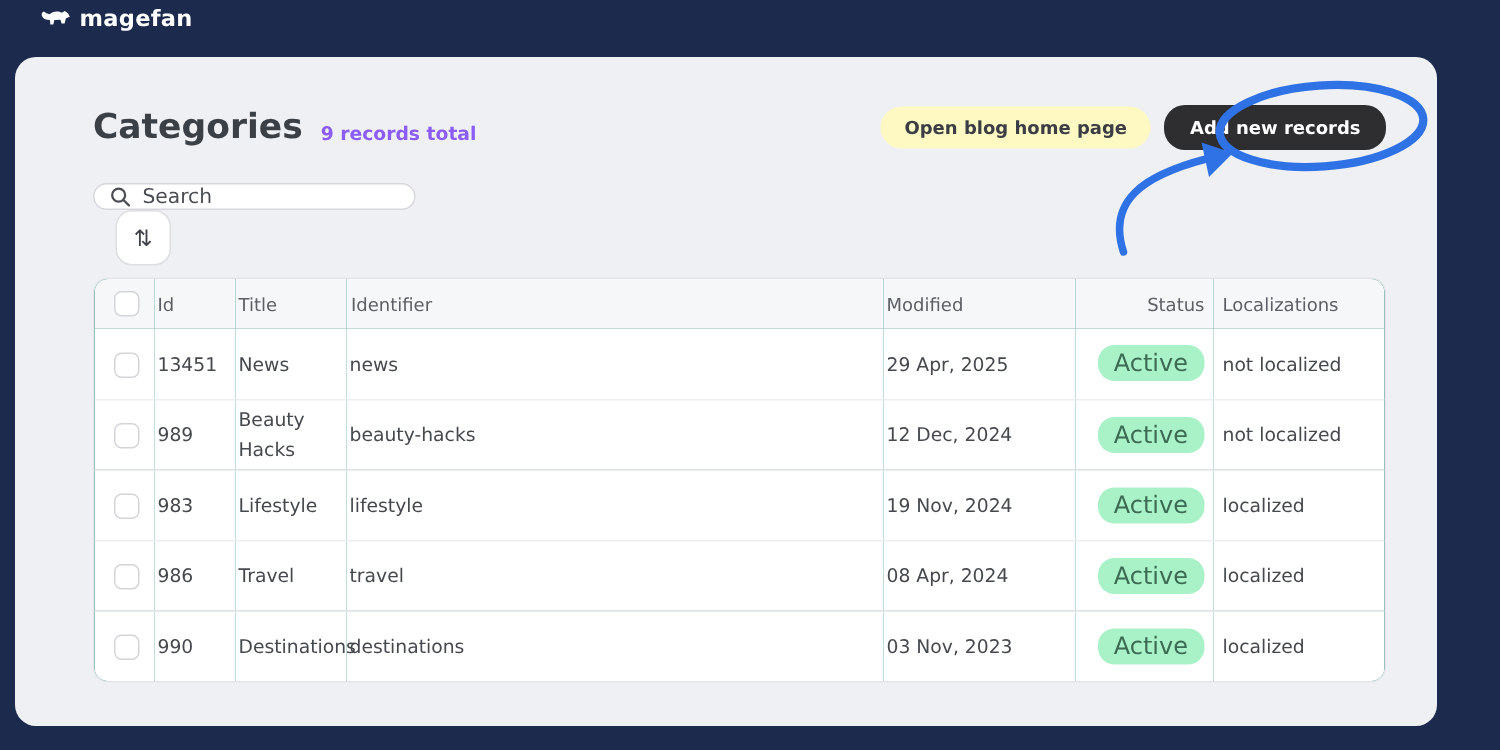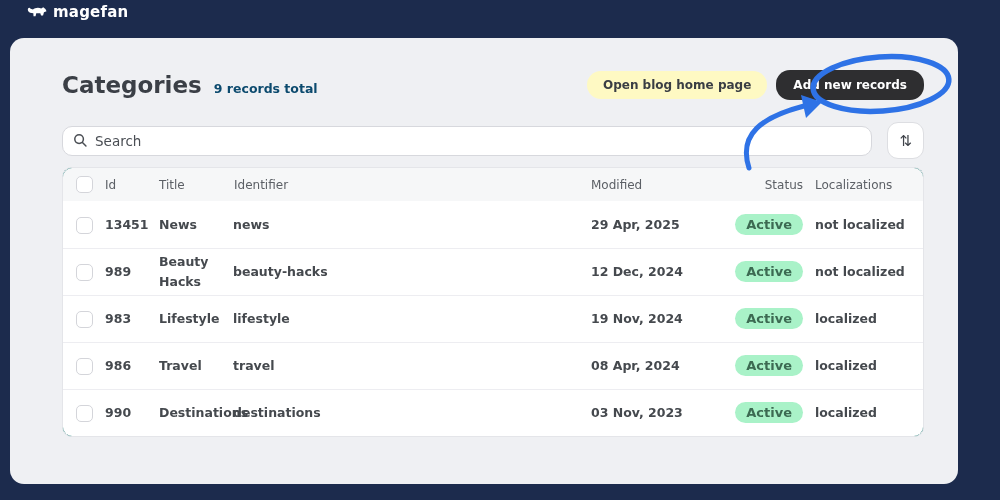--- a/index.html
+++ b/index.html
@@ -23,31 +23,31 @@
   .canvas {
     position: absolute; left: 10px; top: 38px; width: 948px; height: 446px;
     background: #eff0f3; border-radius: 14px;
     padding: 0 34px 0 52px;
   }
   
   .title-row {
     margin-top: 32px; display: flex; align-items: center;
   }
   .page-title { font-size: 23px; font-weight: bold; color: #3b3f46; }
-  .records-total { font-size: 12.5px; font-weight: bold; color: #0c4a6e; margin-left: 12px; margin-top: 6px; }
+  .records-total { font-size: 12.5px; font-weight: bold; color: #8b5cf6; margin-left: 12px; margin-top: 6px; }
   .title-spacer { flex: 1; }
   .btn {
     border: none; cursor: pointer; border-radius: 14px;
     font-family: inherit; font-size: 12px; font-weight: bold;
     padding: 8px 16px; line-height: 1;
   }
   .btn-light { background: #fef9c3; color: #3a3e44; margin-right: 9px; }
   .btn-dark  { background: #2e2e30; color: #ffffff; padding: 9px 17px; }
   
-  .search-row { margin-top: 22px; display: flex; align-items: center; }
+  .search-row { margin-top: 22px; display: flex; align-items: flex-start; flex-direction: column; }
   .search-box {
     flex: 1; height: 30px; background: #ffffff;
     border: 1px solid #d7d8dd; border-radius: 10px;
     display: flex; align-items: center; padding: 0 10px;
   }
   .search-box svg { flex: 0 0 auto; margin-right: 7px; }
   .search-input {
     border: none; outline: none; background: transparent; width: 100%;
     font-family: inherit; font-size: 13.5px; color: #3c4046;
   }
@@ -75,30 +75,30 @@
   thead tr { background: #f6f7f8; height: 33px; }
   th {
     font-size: 12px; font-weight: normal; color: #5c6066;
     text-align: left; padding: 0 6px 0 2px;
   }
   th.h-ident { padding-left: 3px; margin-left: 14px; }
   th.h-status, td.c-status { padding-left: 6px; text-align: right; }
   th.h-loc, td.c-loc { padding-left: 6px; }
   tbody tr { height: 47px; background: #ffffff; }
   tbody tr + tr td { border-top: 1px solid #ededf1; }
-  td { font-size: 12.5px; color: #45494e; padding: 0 6px 0 2px; line-height: 1.55; font-weight: bold; }
+  td { font-size: 12.5px; color: #45494e; padding: 0 6px 0 2px; line-height: 1.55; }
   td.c-check, th.h-check { padding-left: 13px; }
   .checkbox {
     display: inline-block; width: 17px; height: 17px;
     background: #ffffff; border: 1.5px solid #d4d5da; border-radius: 5px;
     vertical-align: middle; cursor: pointer;
   }
   .pill {
     display: inline-block; background: #a9f2c8; color: #3c6a52;
-    font-size: 13px; border-radius: 11px; padding: 4px 11px; line-height: 1;
+    font-size: 16px; border-radius: 11px; padding: 4px 11px; line-height: 1;
   }
   
   .overlay {
     position: absolute; left: 0; top: 0; width: 1000px; height: 500px;
     pointer-events: none;
   }
 </style>
 </head>
 <body>
 

